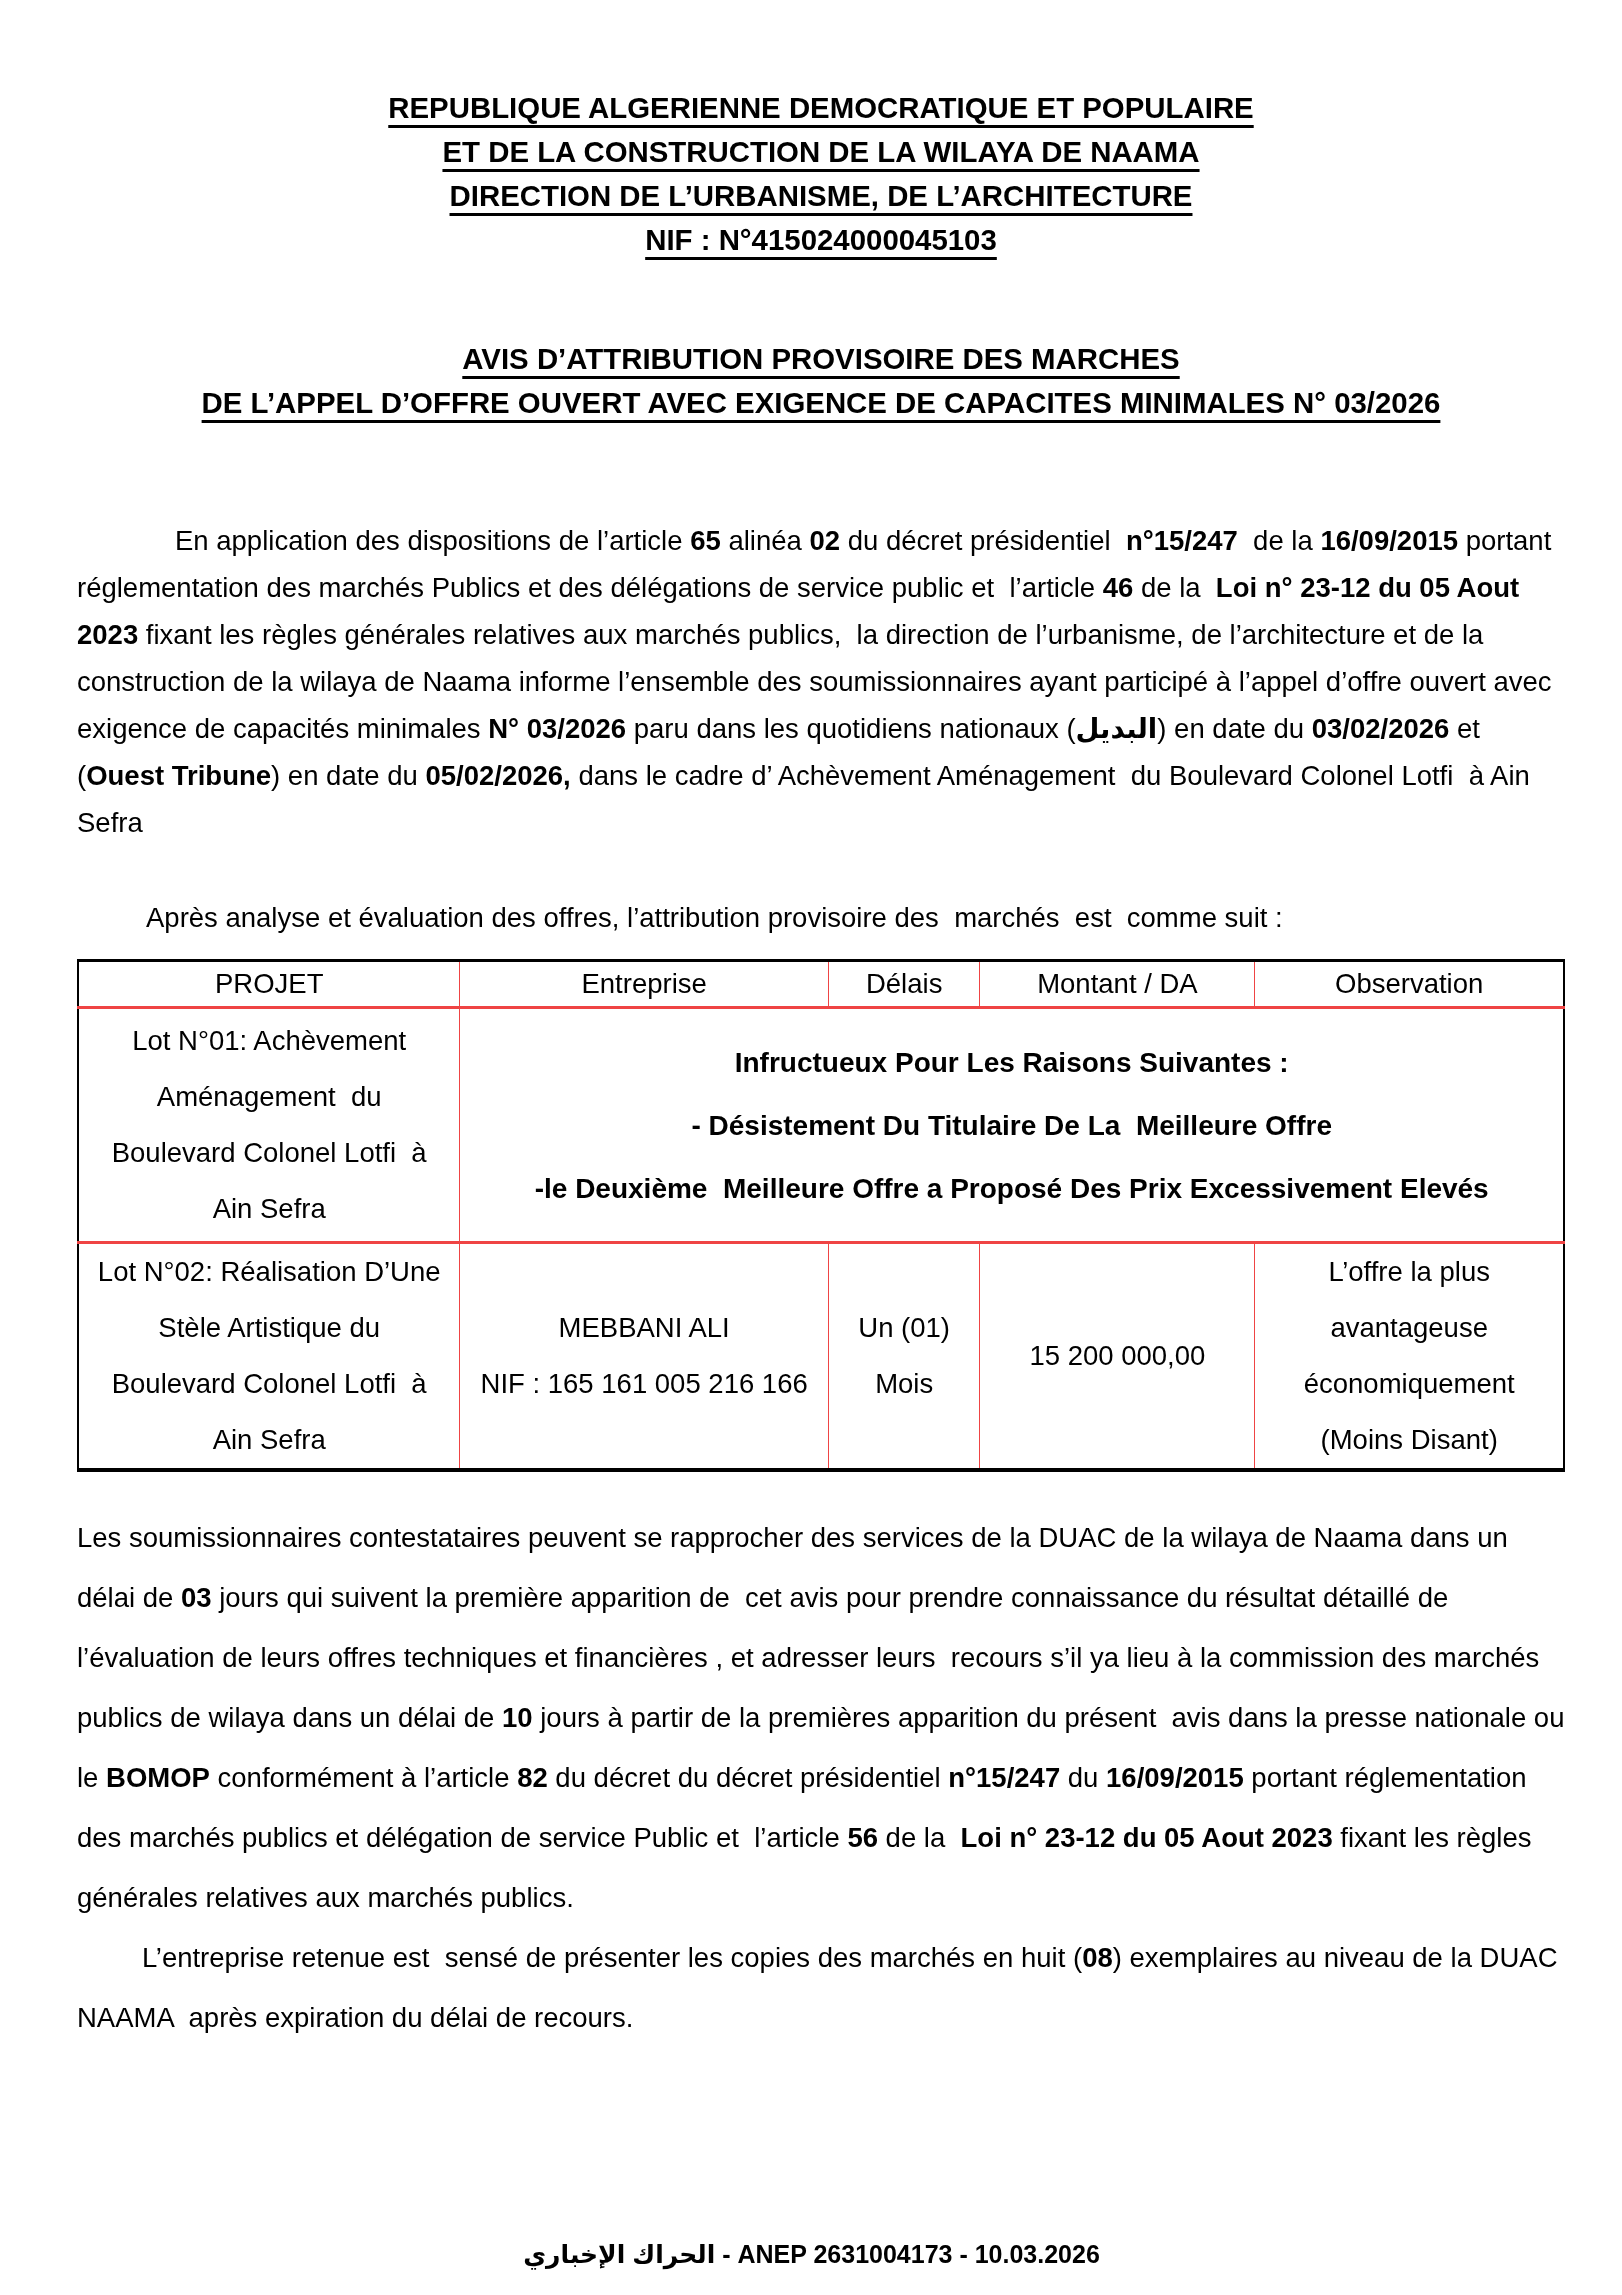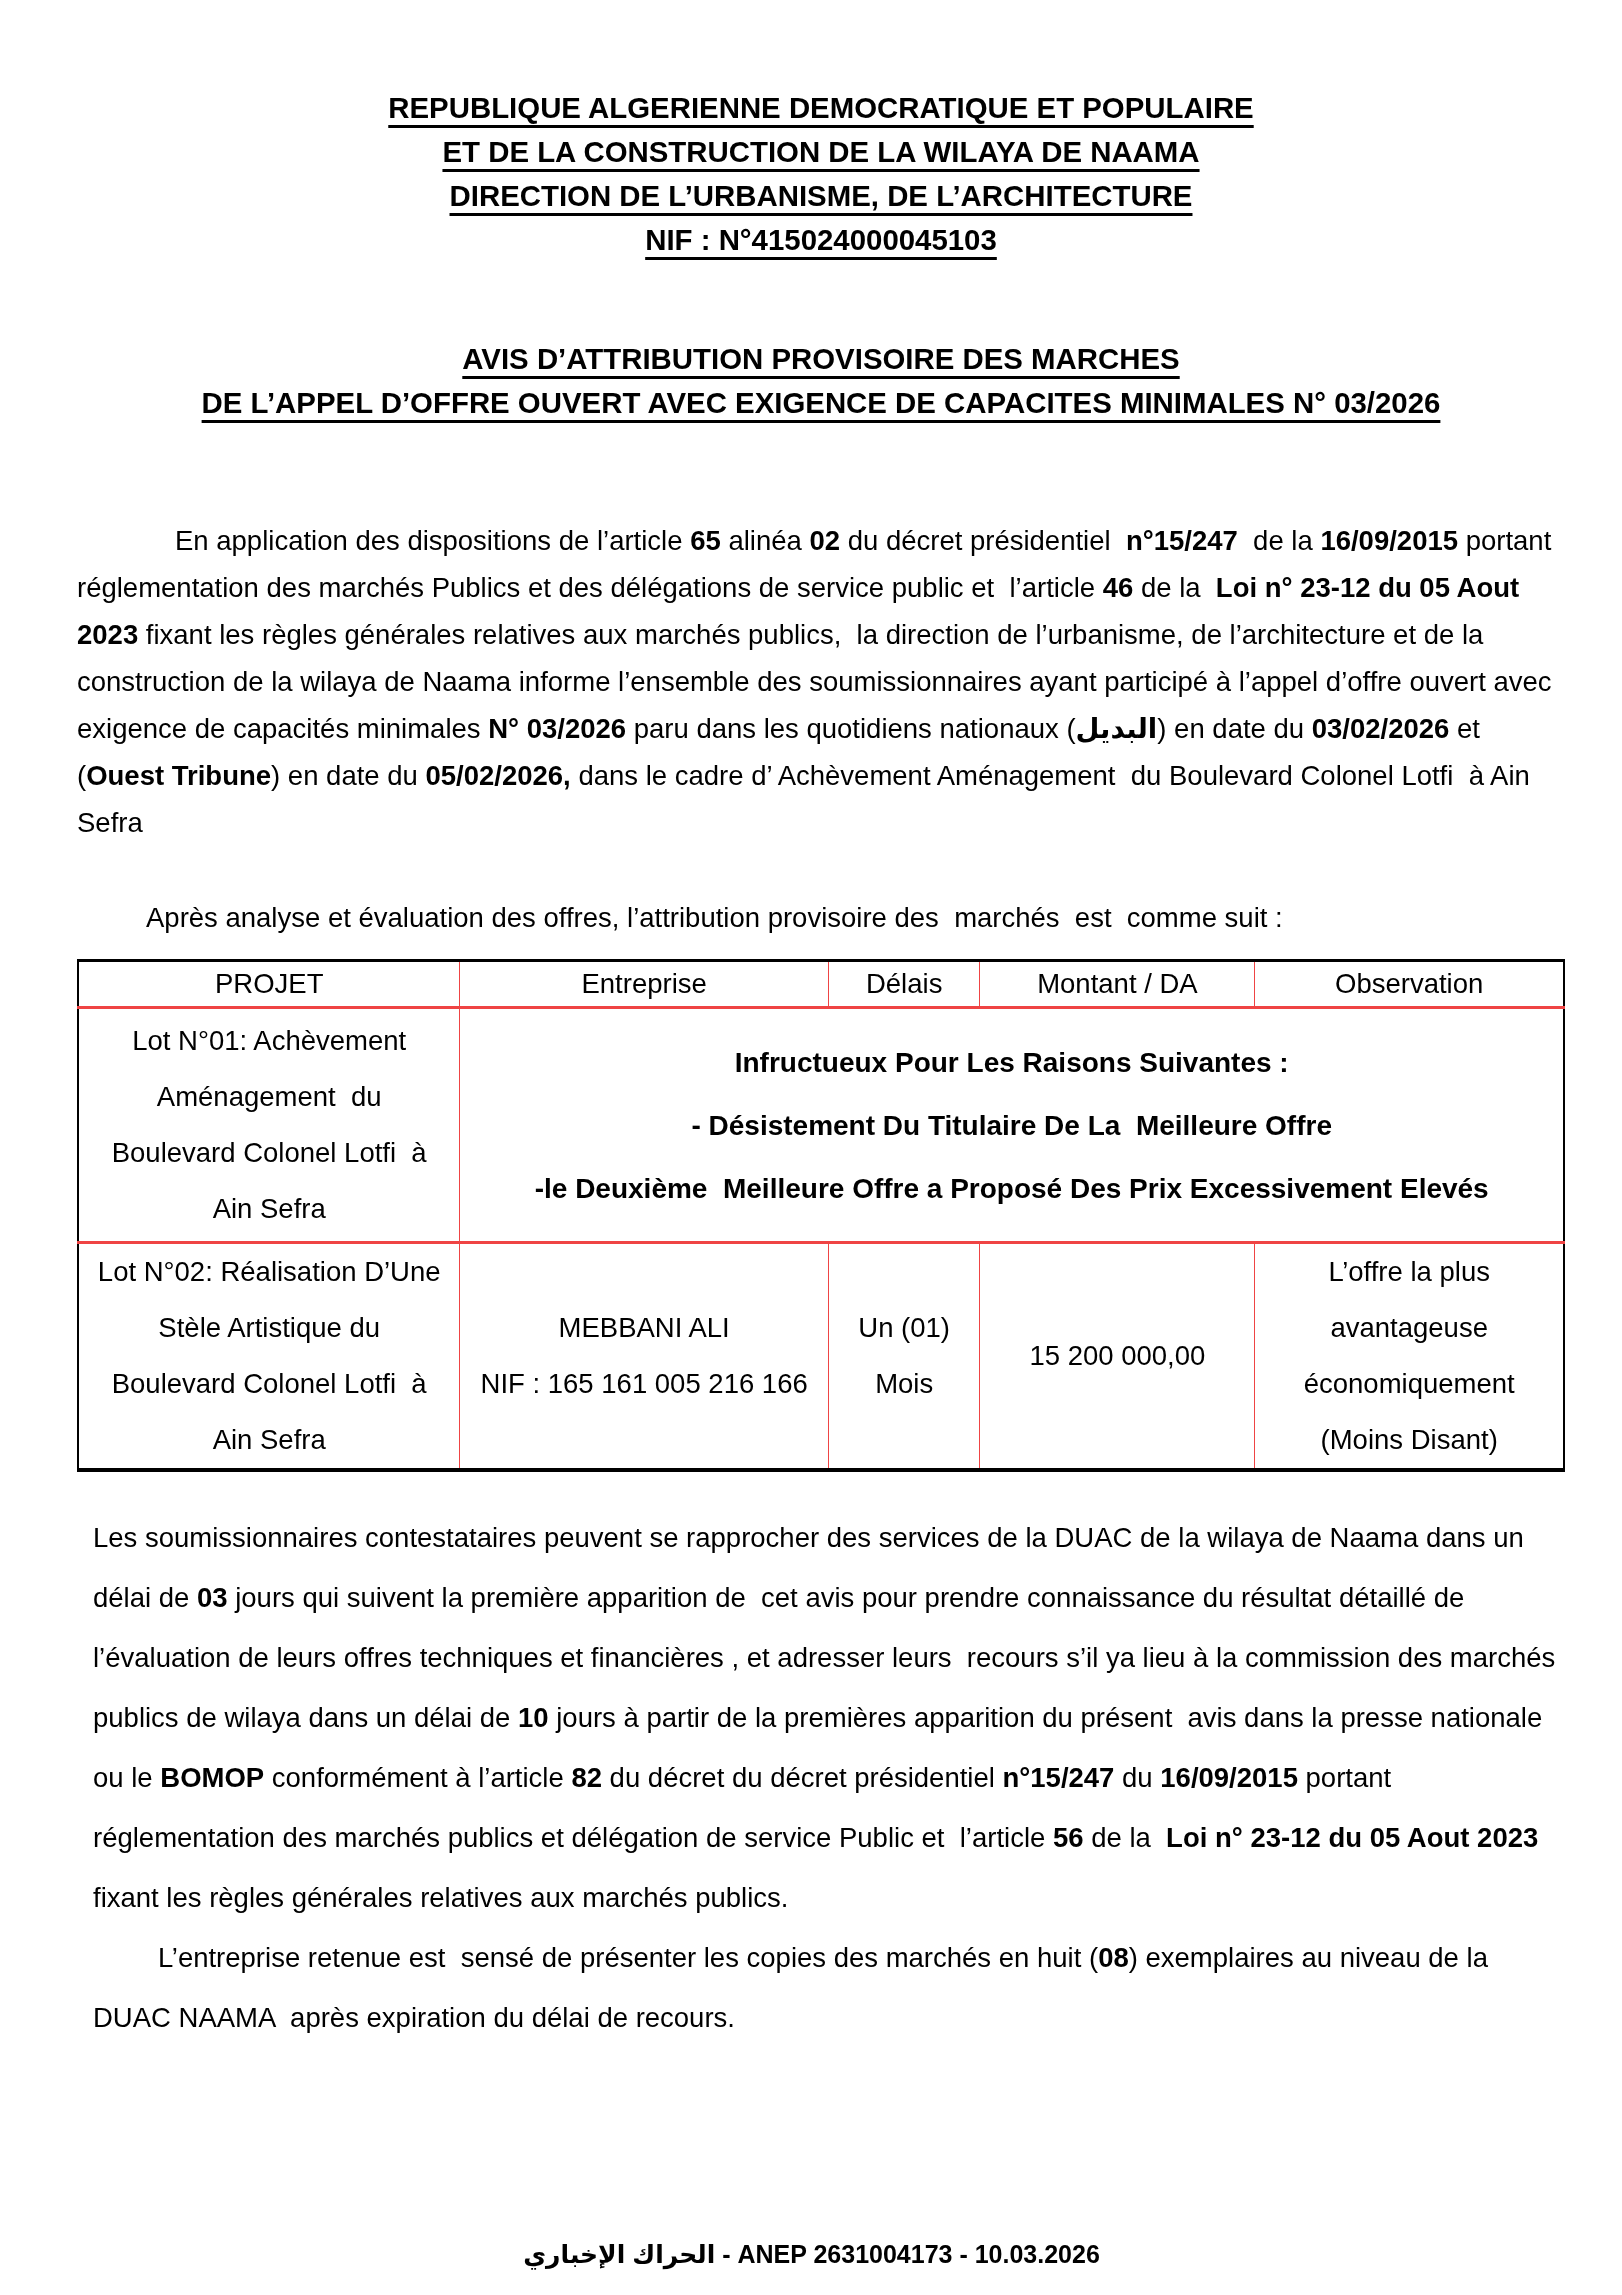--- a/index.html
+++ b/index.html
@@ -80,21 +80,20 @@
   col.c3 { width: 10.2%; }
   col.c4 { width: 18.5%; }
   col.c5 { width: 20.8%; }
   
   .bottom { margin-top: 36px; }
   .para2 {
     font-size: 27.5px;
     line-height: 60px;
     white-space: pre-wrap;
     text-align: left;
-    margin-left: 16px;
   }
   .p-final { text-indent: 65px; }
   
   .footer {
     position: absolute;
     left: 0;
     right: 0;
     bottom: 26px;
     text-align: center;
     font-weight: 700;

